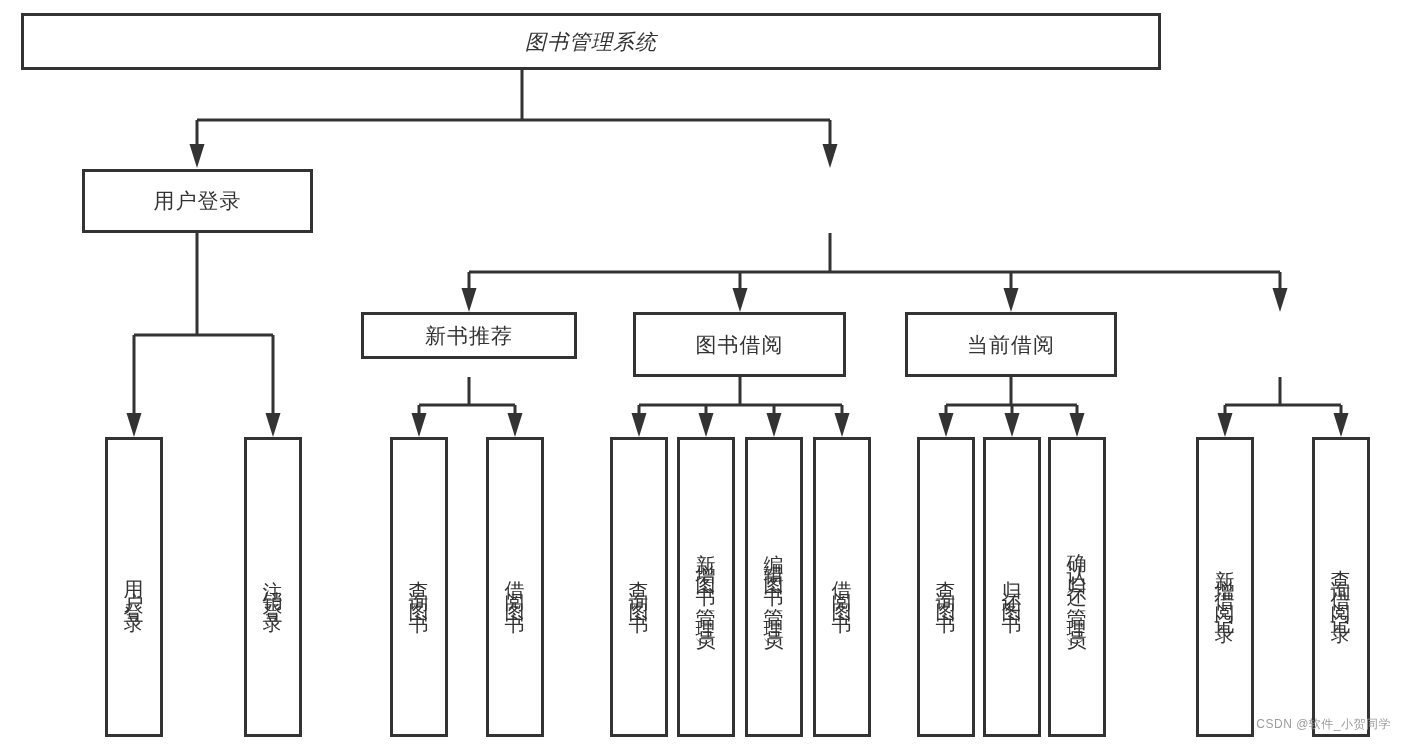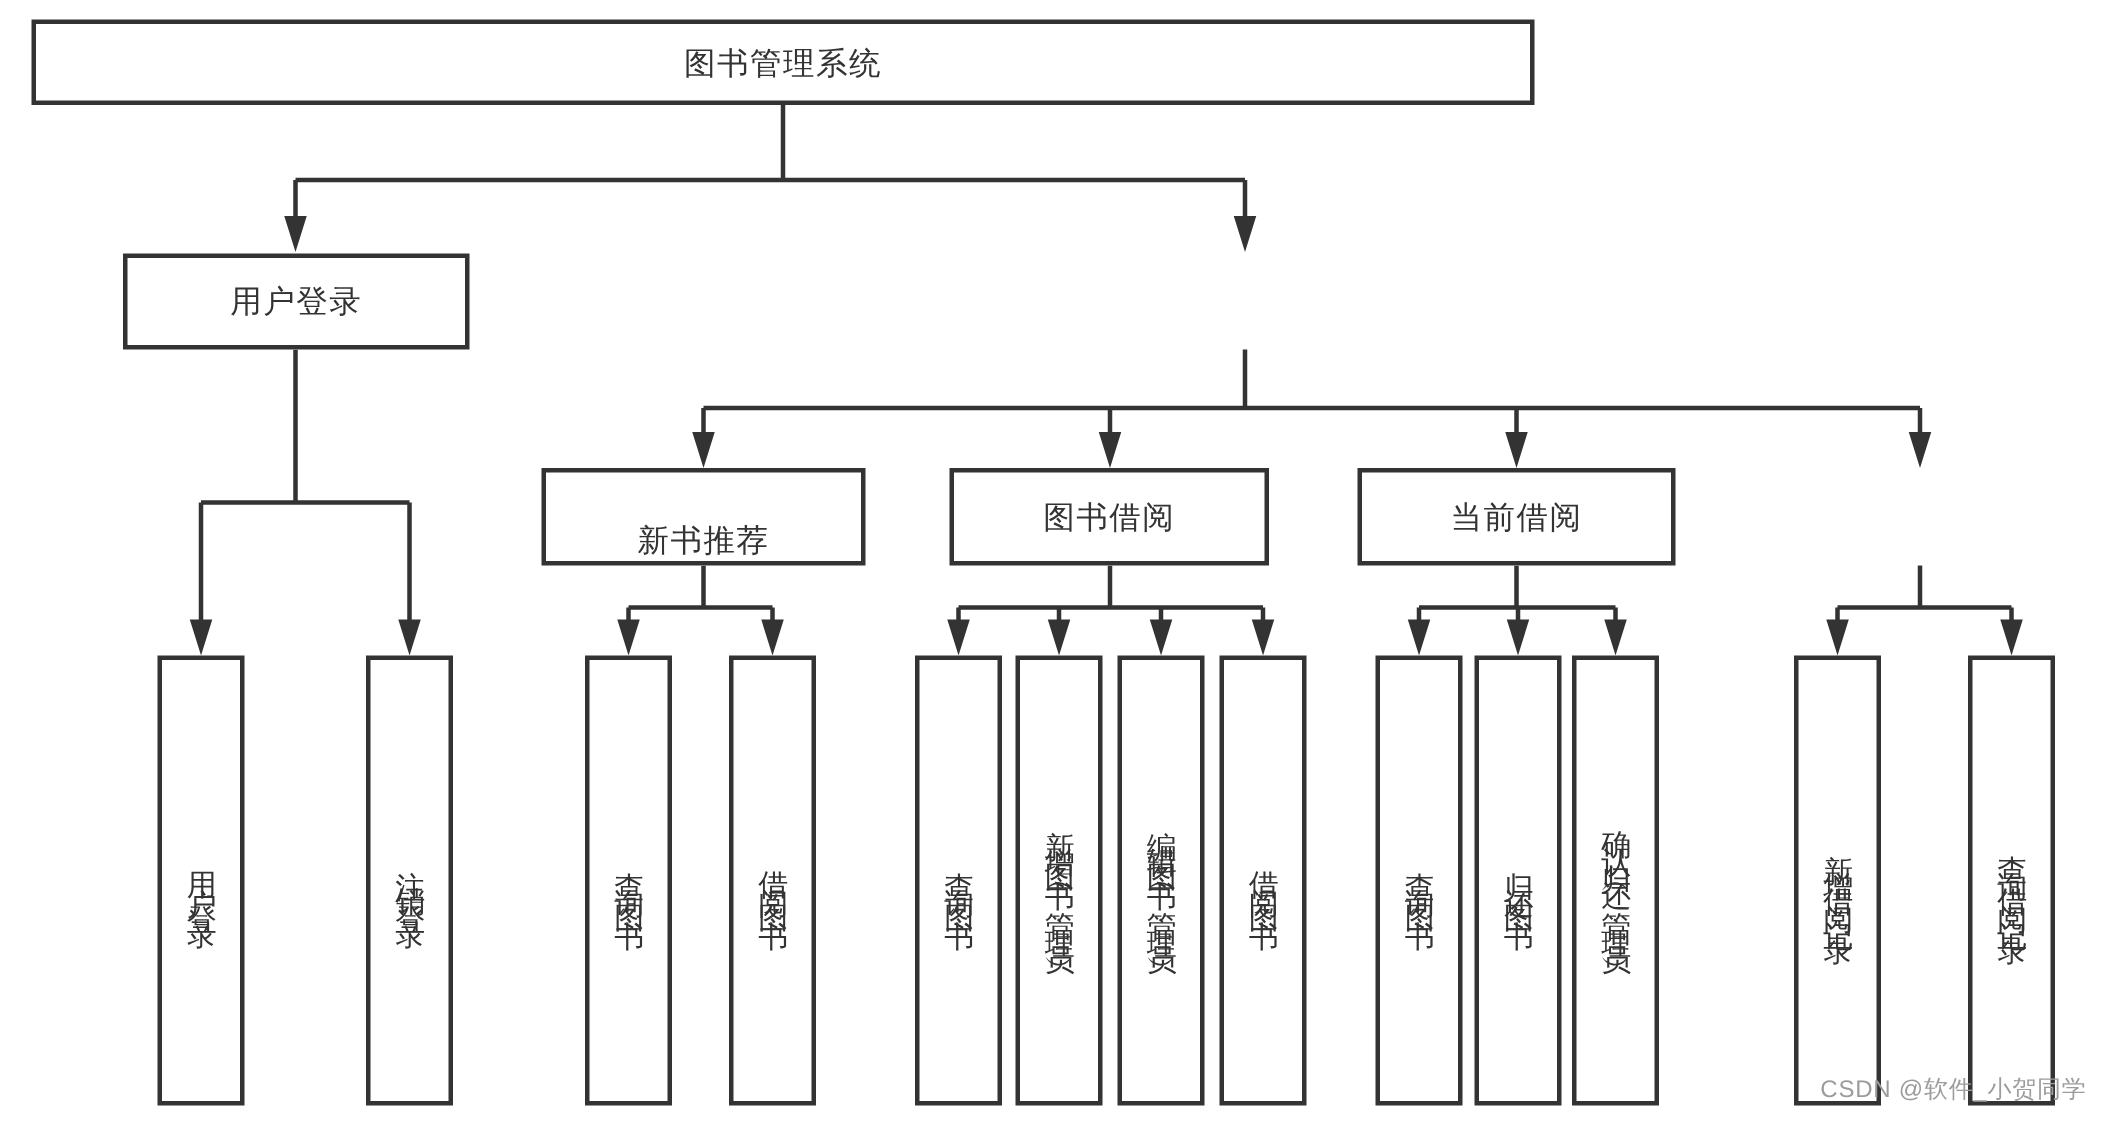--- a/index.html
+++ b/index.html
@@ -56,31 +56,31 @@
     font-size: 20px;
     line-height: 1;
     letter-spacing: 11px;
     color: #333333;
     white-space: nowrap;
   }
   .watermark {
     position: absolute;
     top: 716px;
     right: 14px;
-    font-size: 16px;
+    font-size: 12px;
     letter-spacing: 0.5px;
     color: #9c9c9c;
     z-index: 3;
     margin-left: 16px;
   }
   
-  .n-root  { left: 21px;   top: 13px;  width: 1002px; height: 57px; }
+  .n-root  { left: 21px;   top: 13px;  width: 1140px; height: 57px; font-style: italic; }
   .n-l2a   { left: 82px;   top: 169px; width: 231px;  height: 64px; }
   .n-l2b   { left: 712px;  top: 169px; width: 235px;  height: 64px; }
-  .n-l3a   { left: 361px;  top: 312px; width: 216px;  height: 65px; align-items: flex-end; }
+  .n-l3a   { left: 361px;  top: 312px; width: 216px;  height: 47px; }
   .n-l3b   { left: 633px;  top: 312px; width: 213px;  height: 65px; }
   .n-l3c   { left: 905px;  top: 312px; width: 212px;  height: 65px; }
   .n-l3d   { left: 1172px; top: 312px; width: 215px;  height: 65px; }
   .lf-1  { left: 105px;  }
   .lf-2  { left: 244px;  }
   .lf-3  { left: 390px;  }
   .lf-4  { left: 486px;  }
   .lf-5  { left: 610px;  }
   .lf-6  { left: 677px;  }
   .lf-7  { left: 745px;  }

